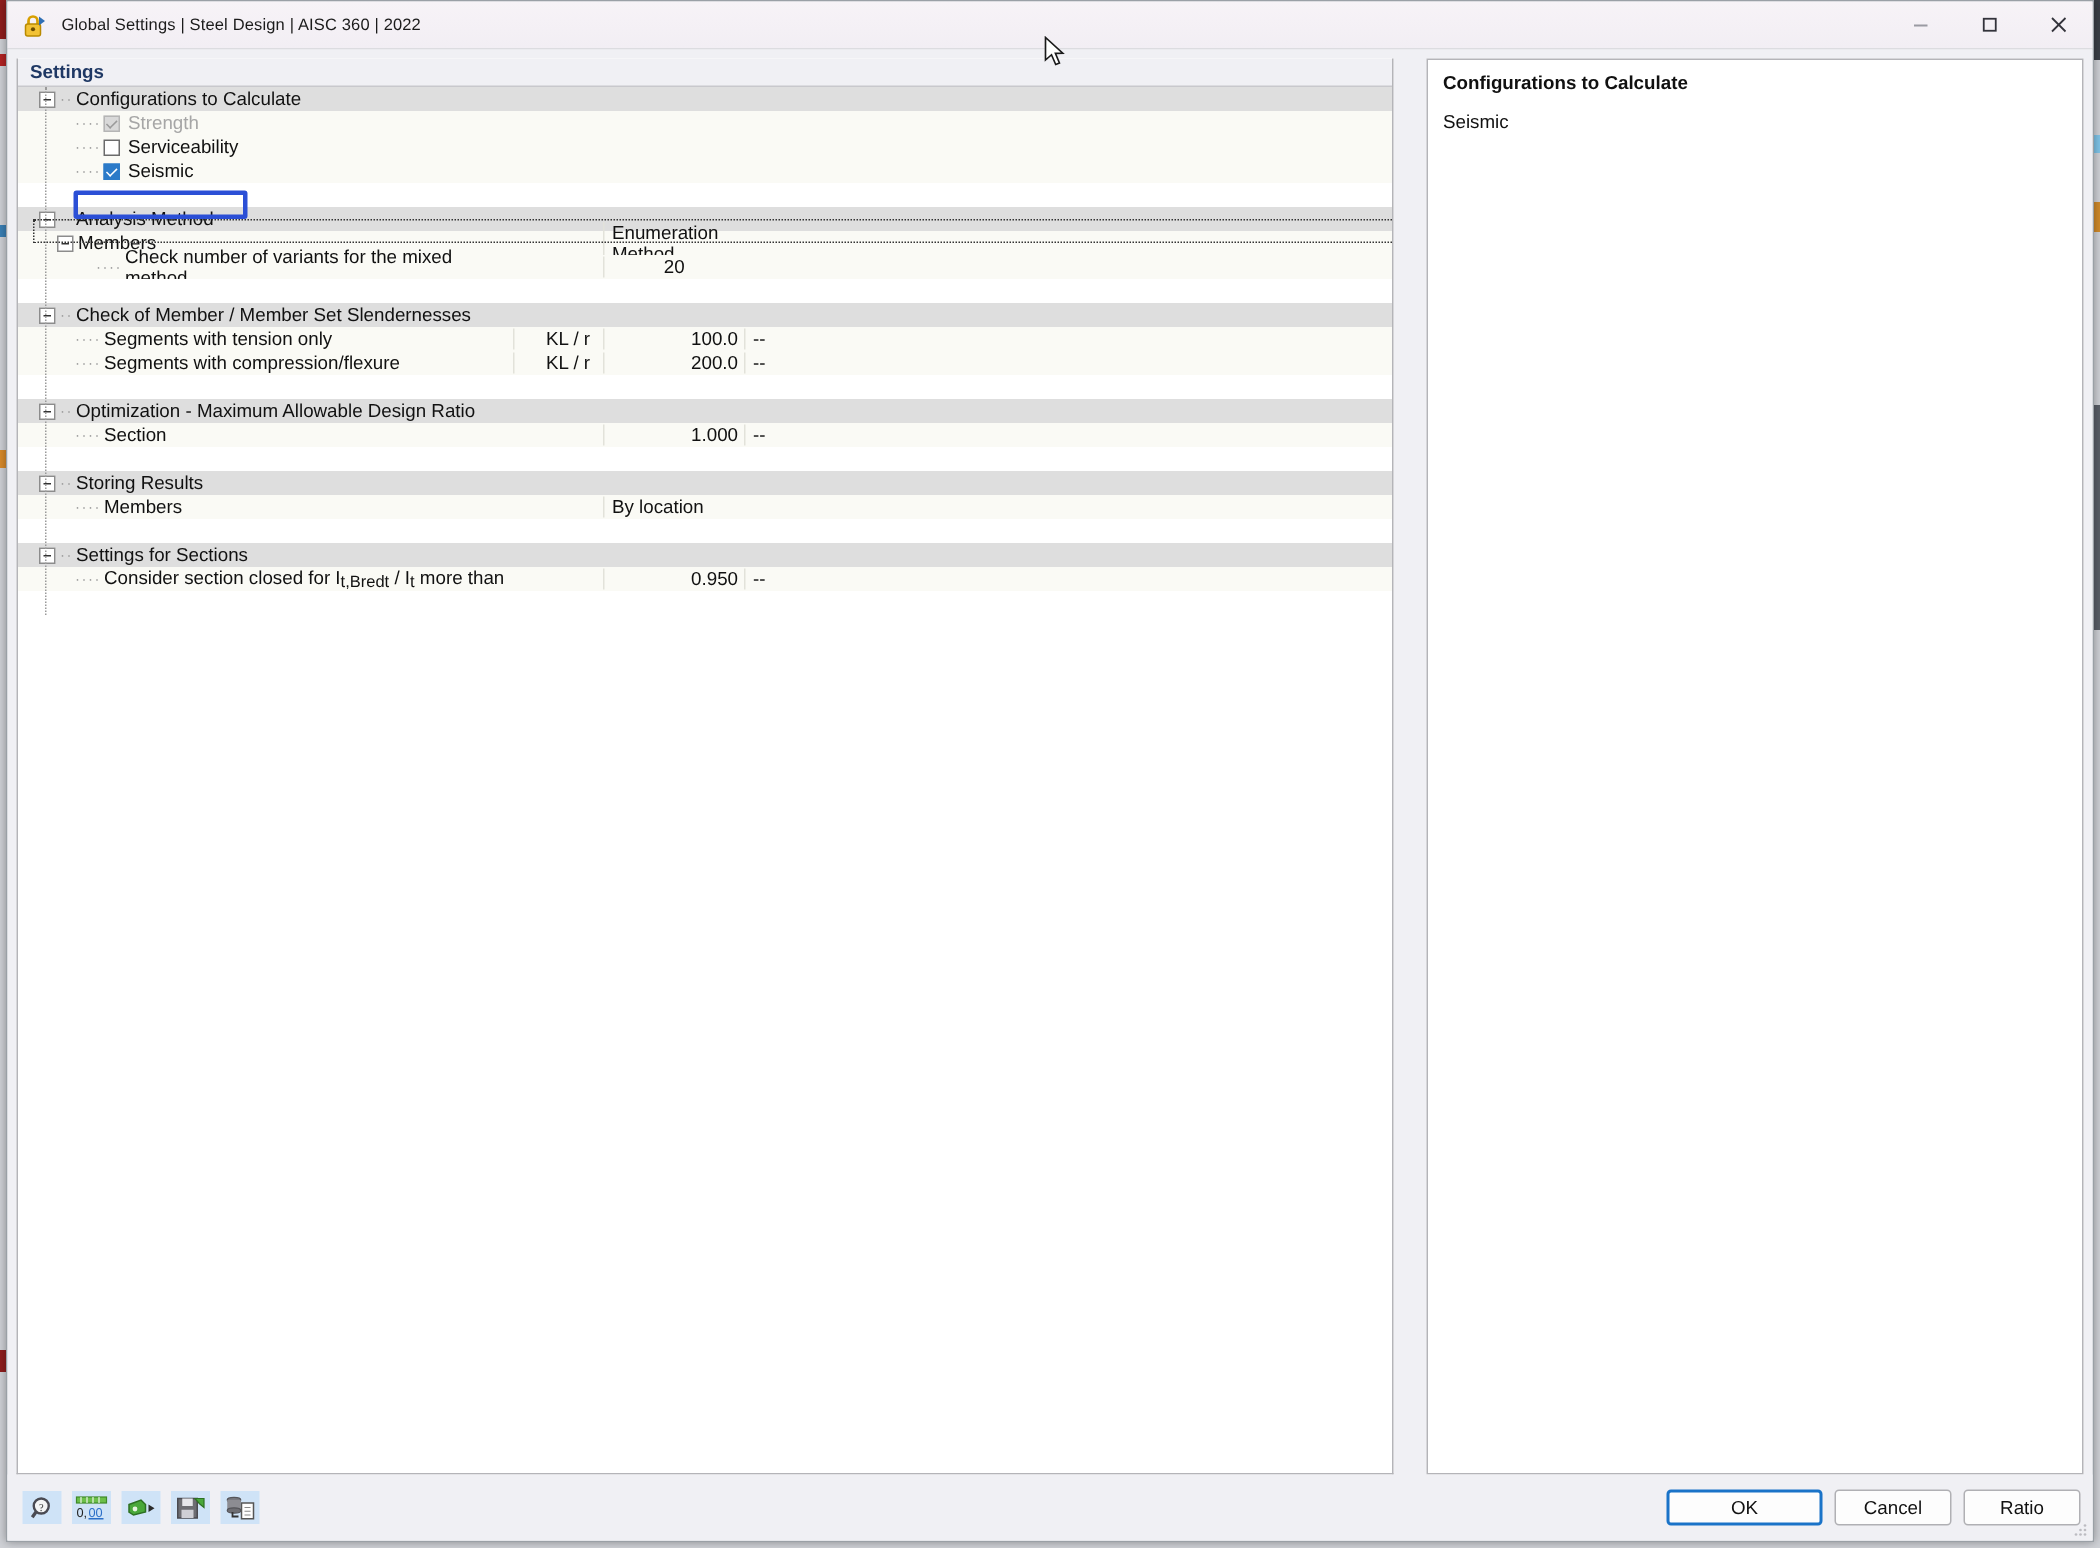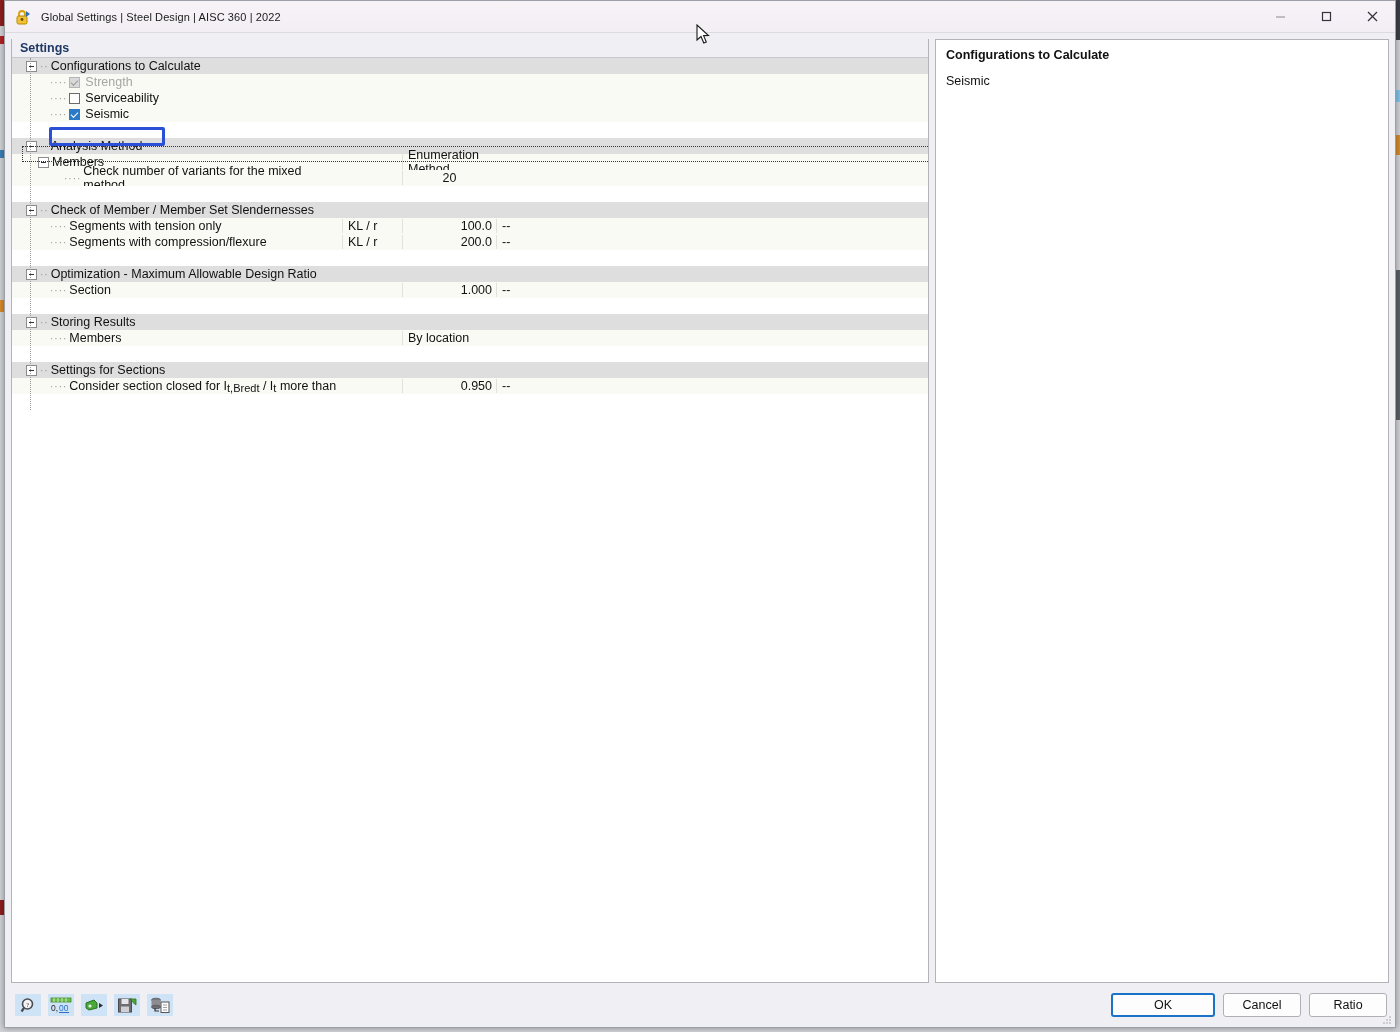--- a/index.html
+++ b/index.html
@@ -58,21 +58,21 @@
     white-space:nowrap; letter-spacing:.1px;
   }
   .win-controls { position:absolute; right:0; top:0; height:31px; display:flex; }
   .win-btn { width:46px; height:31px; display:flex; align-items:center; justify-content:center; }
 
   
   .client {
     flex:1 1 auto; display:flex; flex-direction:column;
     background:#f0f0f4; padding:0; position:relative;
   }
-  .panes { display:flex; flex:1 1 auto; padding:6px 6px 0 6px; gap:6px; min-height:0;}
+  .panes { display:flex; flex:1 1 auto; padding:6px 6px 0 6px; gap:22px; min-height:0;}
 
   
   .tree-pane {
     width:916px; flex:0 0 916px;
     background:#ffffff;
     border:1px solid #b4b4b8;
     border-top:none;
     position:relative;
     overflow:hidden;
     display:flex; flex-direction:column;
@@ -87,21 +87,21 @@
   .tree-body { flex:1 1 auto; position:relative; background:#ffffff;}
 
   
   .row { display:flex; height:16px; align-items:center; position:relative; font-size:12.5px; color:#111; }
   .row.group { background:#dedede; height:16px; }
   .row.data  { background:#fafaf5; }
   .row.spacer{ background:#ffffff; height:16px; }
 
   .cell-label { position:relative; box-sizing:border-box; }
   .c1 { width:330px; flex:0 0 330px; box-sizing:border-box; padding-left:0; display:flex; align-items:center; }
-  .c2 { width:60px; flex:0 0 60px; box-sizing:border-box; border-left:1px solid #e2e2da; display:flex; align-items:center; padding-left:5px; }
+  .c2 { width:60px; flex:0 0 60px; box-sizing:border-box; border-left:1px solid #e2e2da; display:flex; align-items:center; padding-left:21px; }
   .c3 { width:94px; flex:0 0 94px; box-sizing:border-box; border-left:1px solid #e2e2da; display:flex; align-items:center; justify-content:flex-end; padding-right:4px;}
   .c3.center { justify-content:center; padding-right:0; }
   .c3.left   { justify-content:flex-start; padding-left:5px; padding-right:0;}
   .c4 { flex:1 1 auto; box-sizing:border-box; border-left:1px solid #e2e2da; display:flex; align-items:center; padding-left:5px; }
   .row.group .c1 { flex:0 0 330px; }
   .row.group .c2,.row.group .c3,.row.group .c4 { border-left:none; }
   .expander {
     width:9px; height:9px; border:1px solid #8c8c8c; background:#ffffff;
     display:inline-flex; align-items:center; justify-content:center;
     position:relative; flex:0 0 9px; margin-right:3px;

